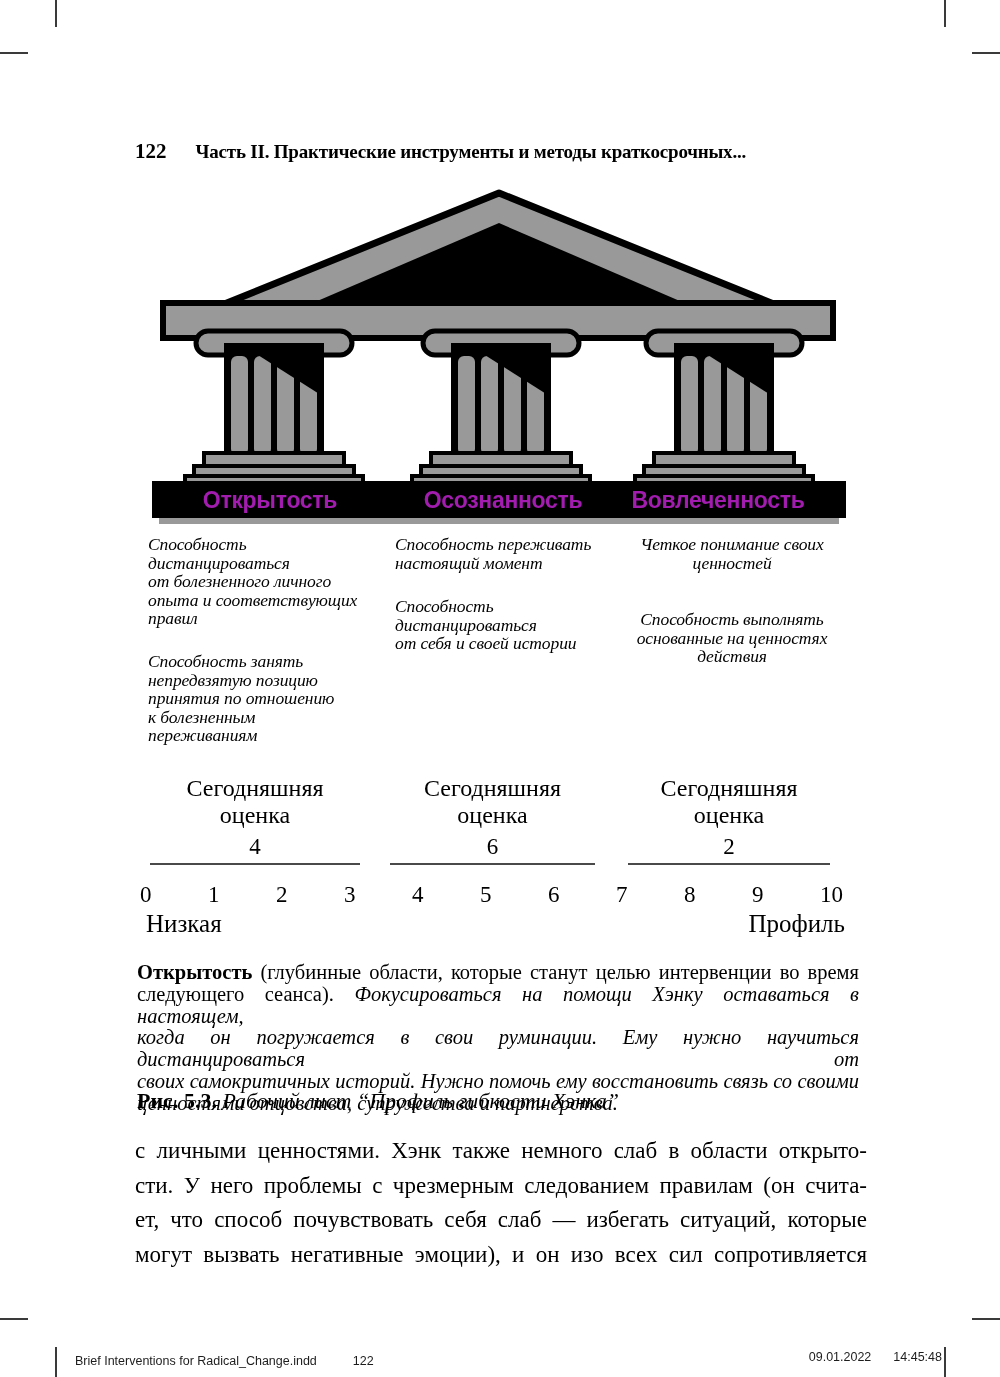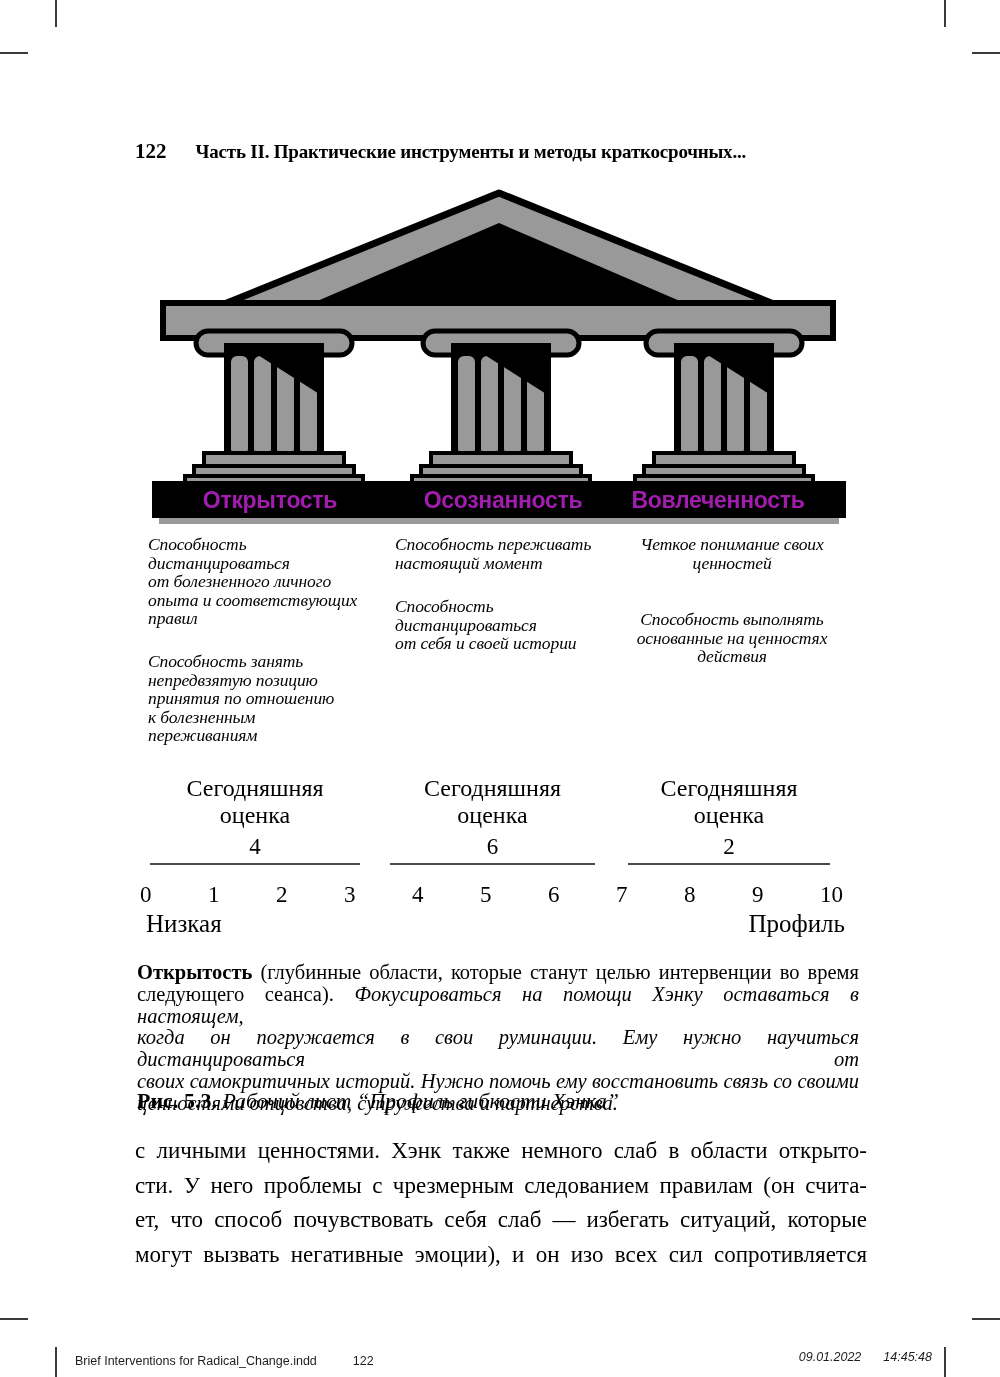--- a/index.html
+++ b/index.html
@@ -60,21 +60,21 @@
 
   
   .bodytext{position:absolute;left:135px;top:1134px;width:732px;font-size:23px;line-height:34.5px;}
   .bodytext .line{text-align:justify;text-align-last:justify;white-space:normal;}
 
   
   .footer{position:absolute;left:0;top:1350px;width:1000px;height:20px;
           font-family:"Liberation Sans",sans-serif;font-size:12.5px;color:#1d1d1d;}
   .footer .left{position:absolute;left:75px;top:4px;}
   .footer .left .pg{margin-left:36px;}
-  .footer .right{position:absolute;right:68px;top:0;font-style:italic;}
+  .footer .right{position:absolute;right:58px;top:0;}
   .footer .right .time{margin-left:22px;}
 </style>
 </head>
 <body>
 
 <div class="page">
 
   <div class="crop v" style="left:55px;top:0;"></div>
   <div class="crop h" style="left:0;top:52px;"></div>
   <div class="crop v" style="left:944px;top:0;"></div>

